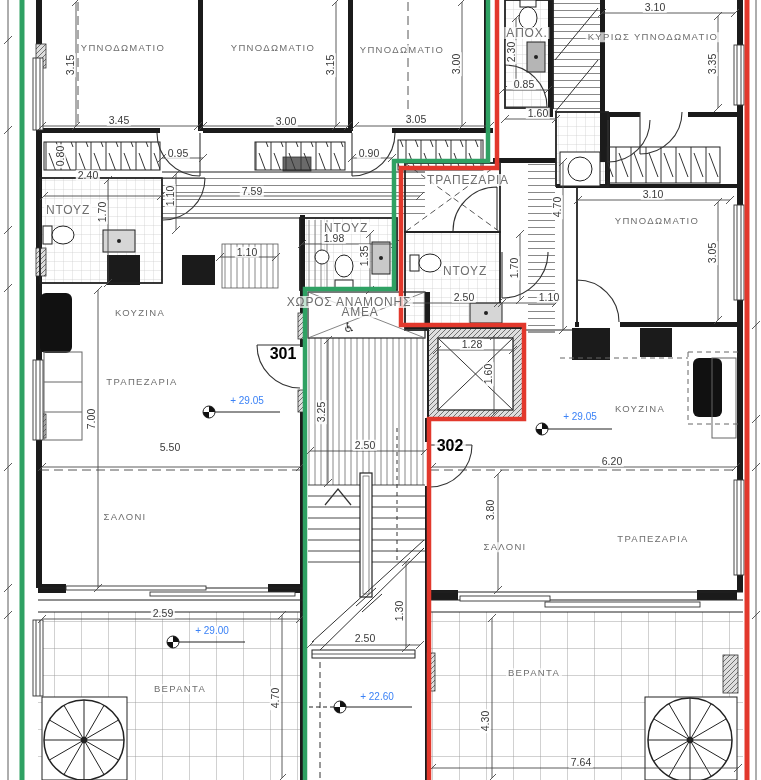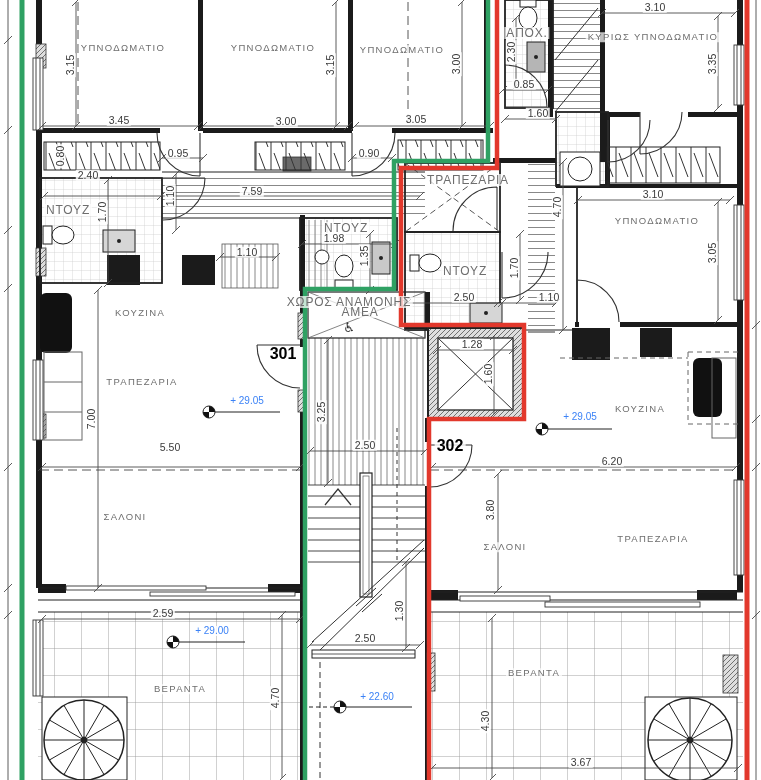--- a/index.html
+++ b/index.html
@@ -358,21 +358,21 @@
 <div class="lbl dim" style="left:334px;top:238px">1.98</div>
 <div class="lbl dim" style="left:464px;top:297px">2.50</div>
 <div class="lbl dim" style="left:247px;top:252px">1.10</div>
 <div class="lbl dim" style="left:549px;top:297px">1.10</div>
 <div class="lbl dim" style="left:472px;top:344px">1.28</div>
 <div class="lbl dim" style="left:365px;top:445px">2.50</div>
 <div class="lbl dim" style="left:170px;top:447px">5.50</div>
 <div class="lbl dim" style="left:612px;top:461px">6.20</div>
 <div class="lbl dim" style="left:163px;top:613px">2.59</div>
 <div class="lbl dim" style="left:365px;top:638px">2.50</div>
-<div class="lbl dim" style="left:581px;top:762px">3.67</div>
+<div class="lbl dim" style="left:581px;top:762px">7.64</div>
 
 <div class="lbl dim dimv" style="left:70px;top:65px">3.15</div>
 <div class="lbl dim dimv" style="left:330px;top:65px">3.15</div>
 <div class="lbl dim dimv" style="left:456px;top:64px">3.00</div>
 <div class="lbl dim dimv" style="left:712px;top:64px">3.35</div>
 <div class="lbl dim dimv" style="left:511px;top:52px">2.30</div>
 <div class="lbl dim dimv" style="left:102px;top:212px">1.70</div>
 <div class="lbl dim dimv" style="left:170px;top:196px">1.10</div>
 <div class="lbl dim dimv" style="left:557px;top:207px">4.70</div>
 <div class="lbl dim dimv" style="left:712px;top:253px">3.05</div>

